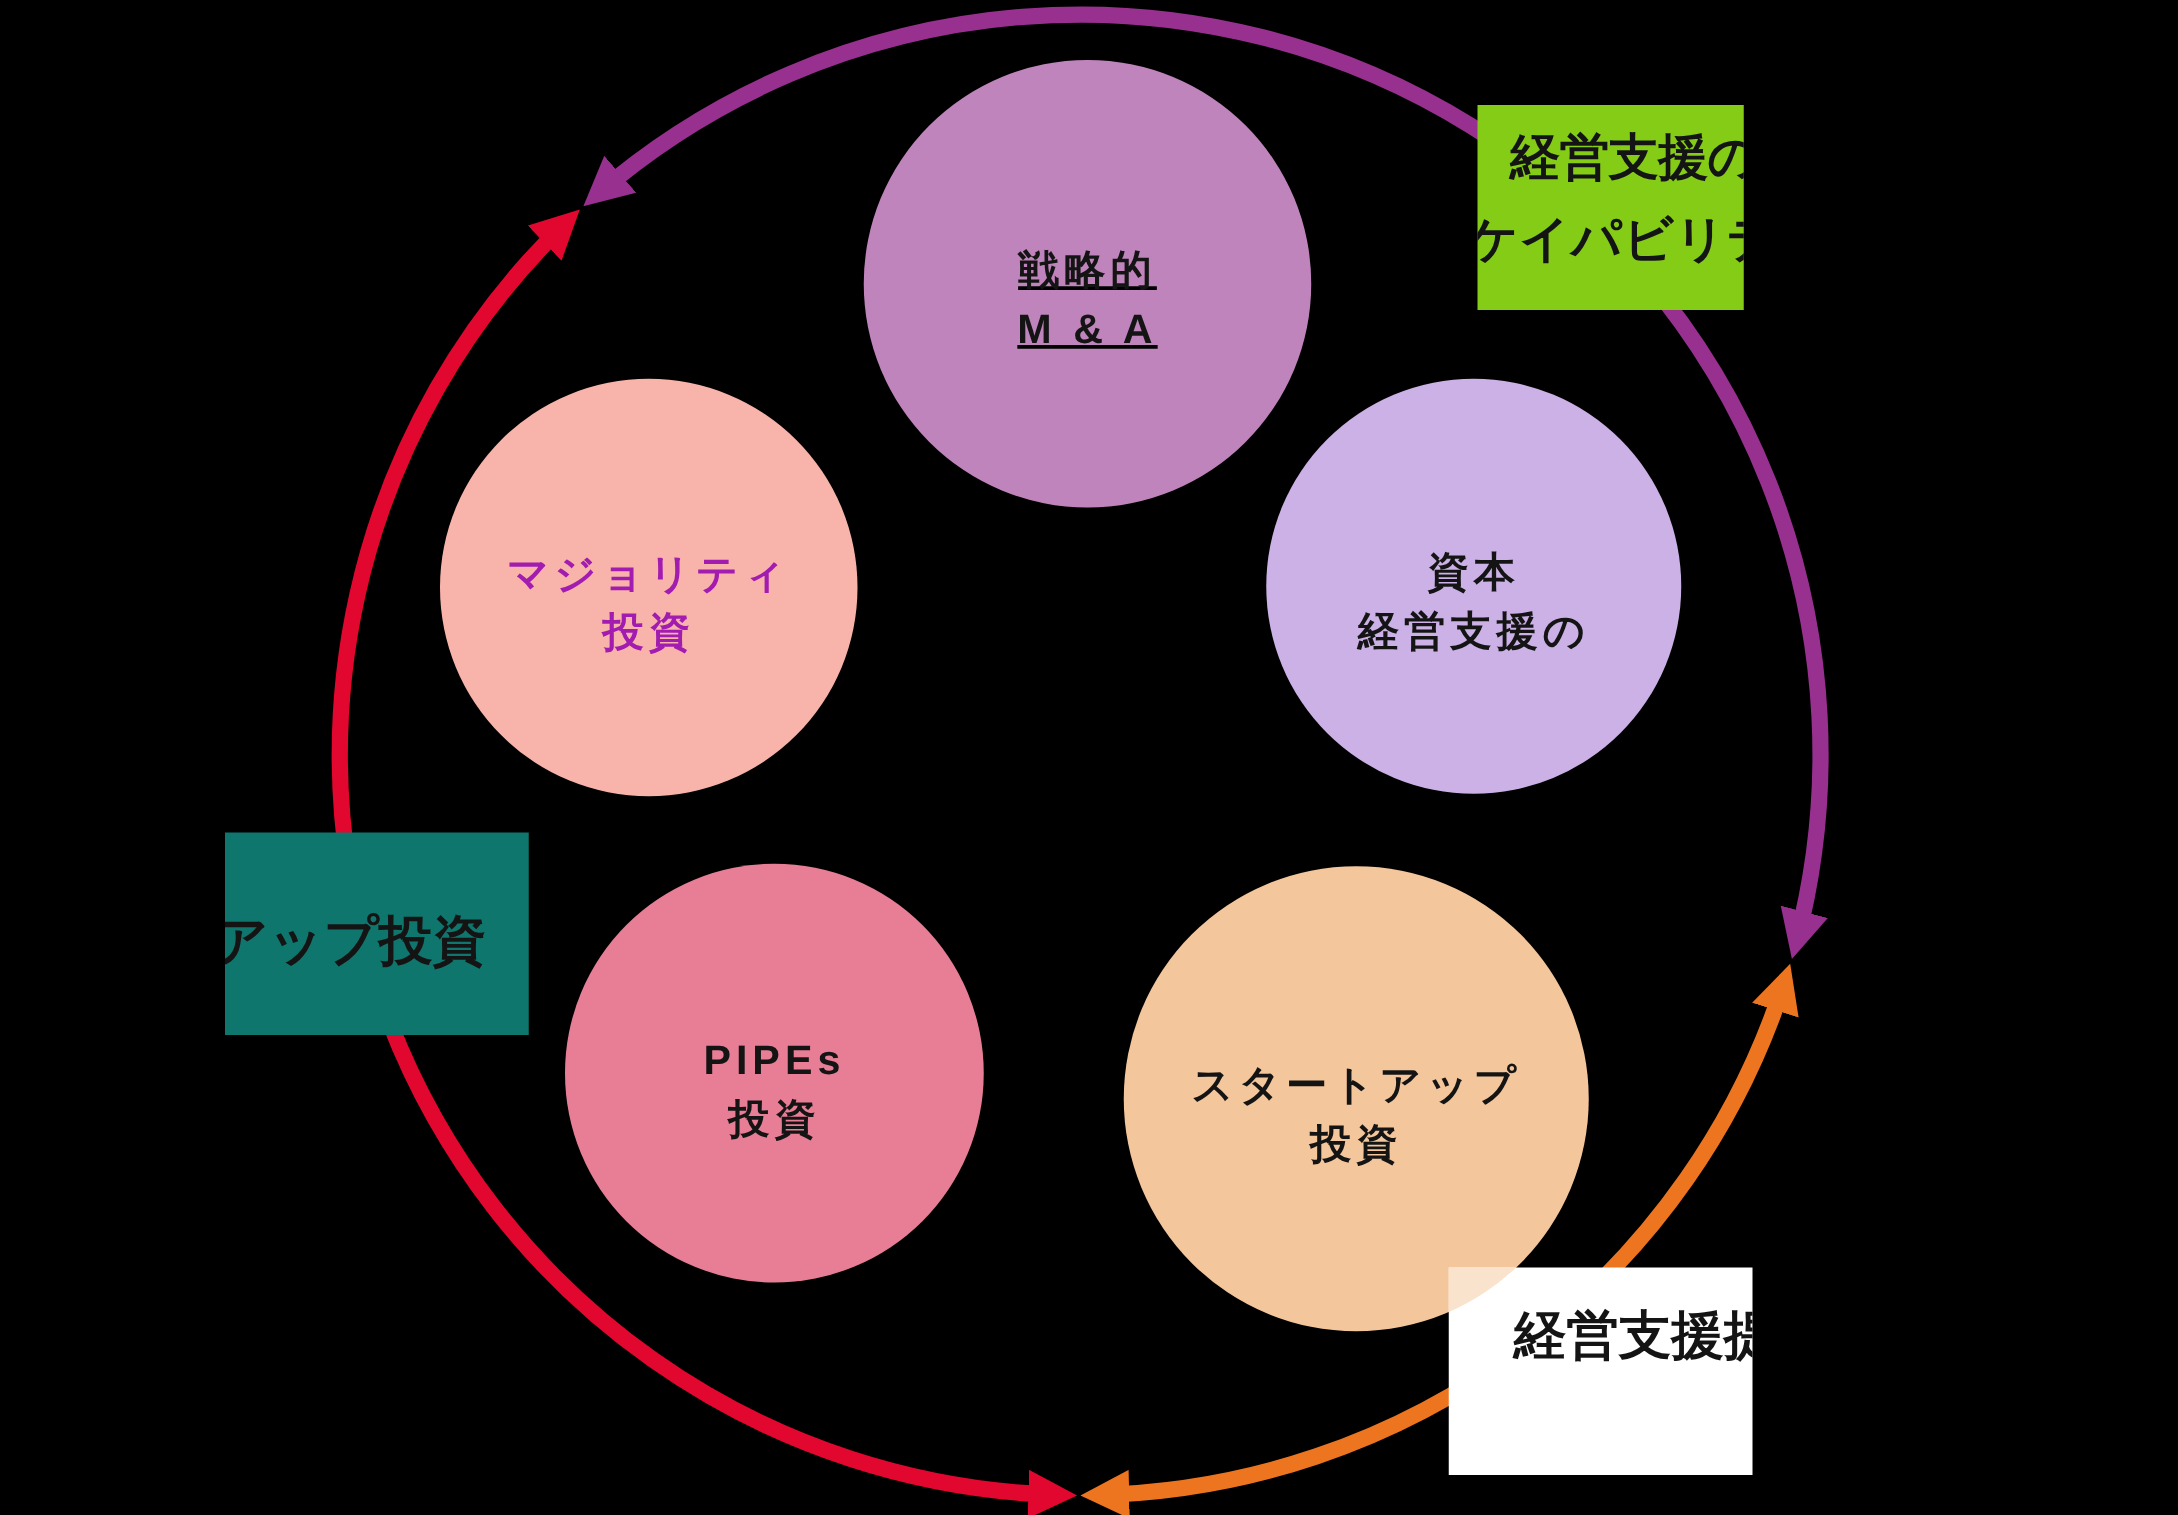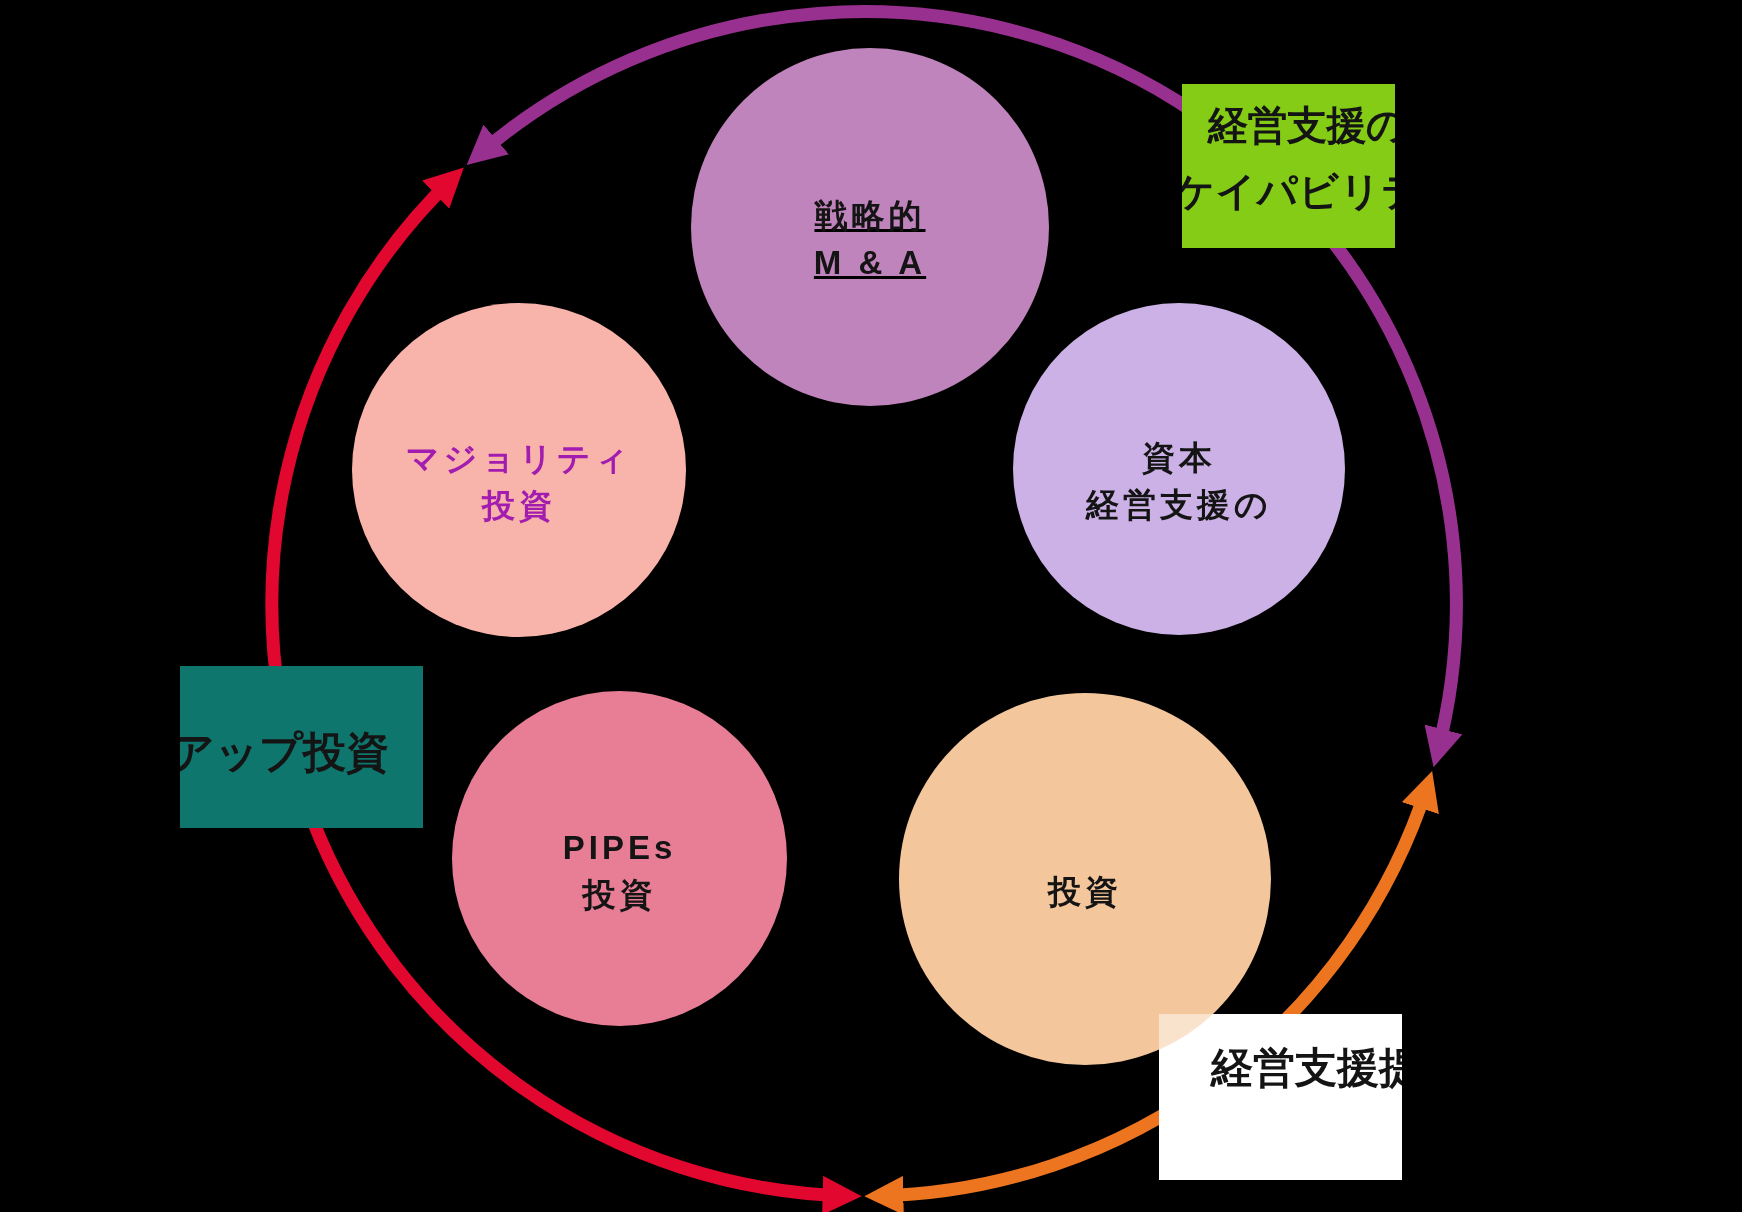--- a/index.html
+++ b/index.html
@@ -83,20 +83,21 @@
 
   <div class="circle c4" style="background: rgb(231, 126, 149);">
     <div class="lbl" style="color: rgb(20, 20, 20);">
       <span>PIPEs</span>
       <span>投資</span>
     </div>
   </div>
 
   <div class="circle c5" style="background: rgb(244, 198, 156);">
     <div class="lbl" style="color: rgb(20, 20, 20);">
+      <span>スタートアップ</span>
       <span>投資</span>
     </div>
   </div>
 
   <div class="box box1" style="background: #84cc16;">
     <span class="line l1" style="color: rgb(20, 20, 20);">経営支援の</span>
     <span class="line l2" style="color: rgb(20, 20, 20);">ケイパビリテ</span>
   </div>
 
   <div class="box box2" style="background: #0f766e;">

